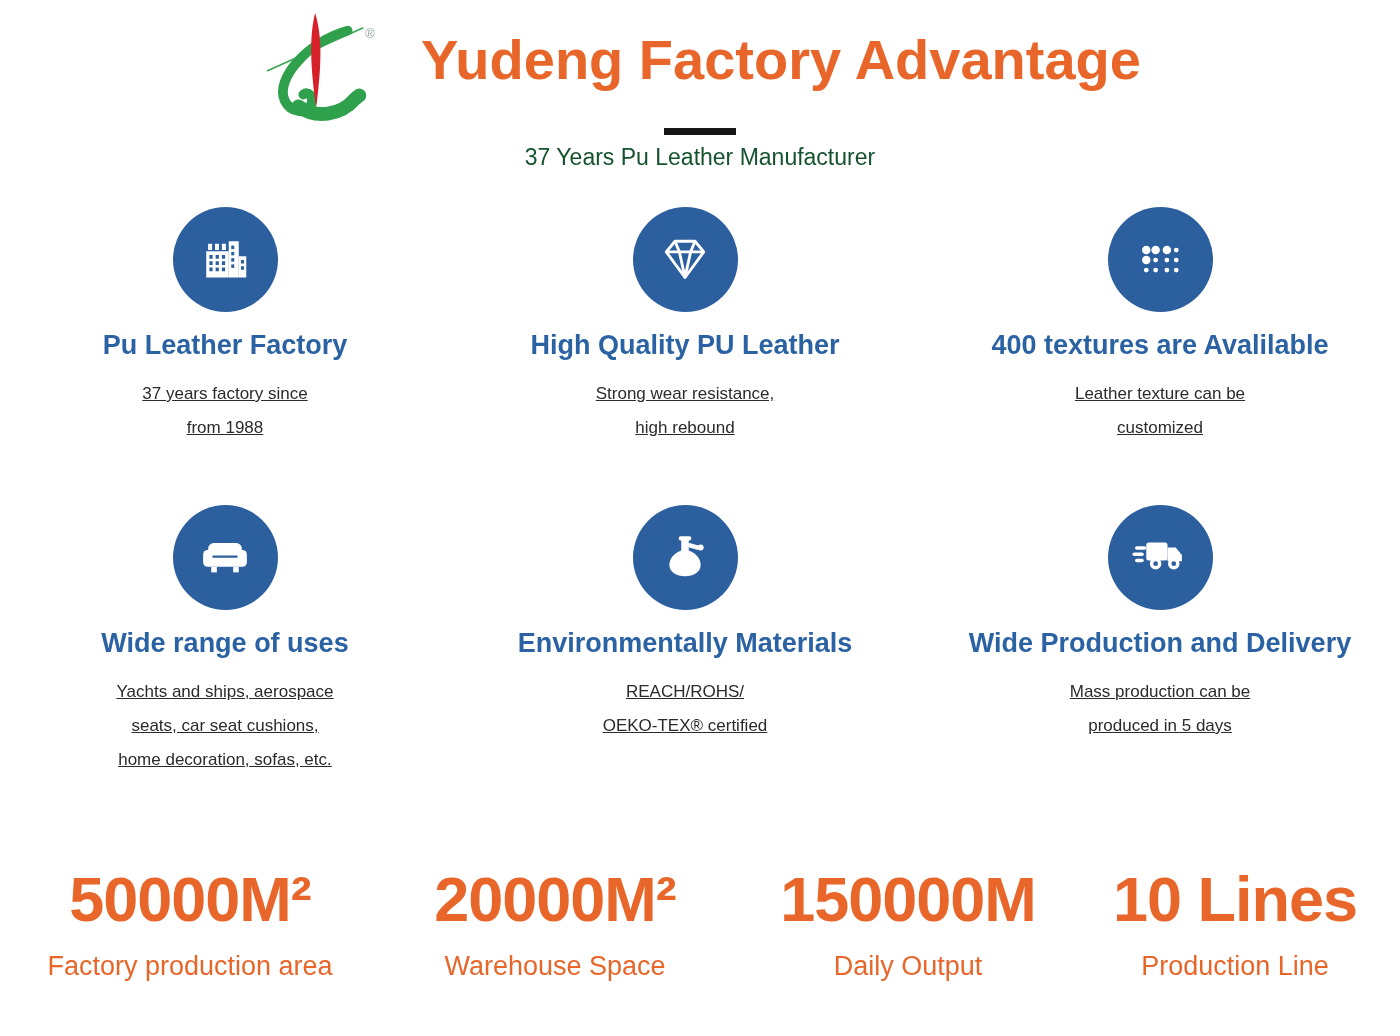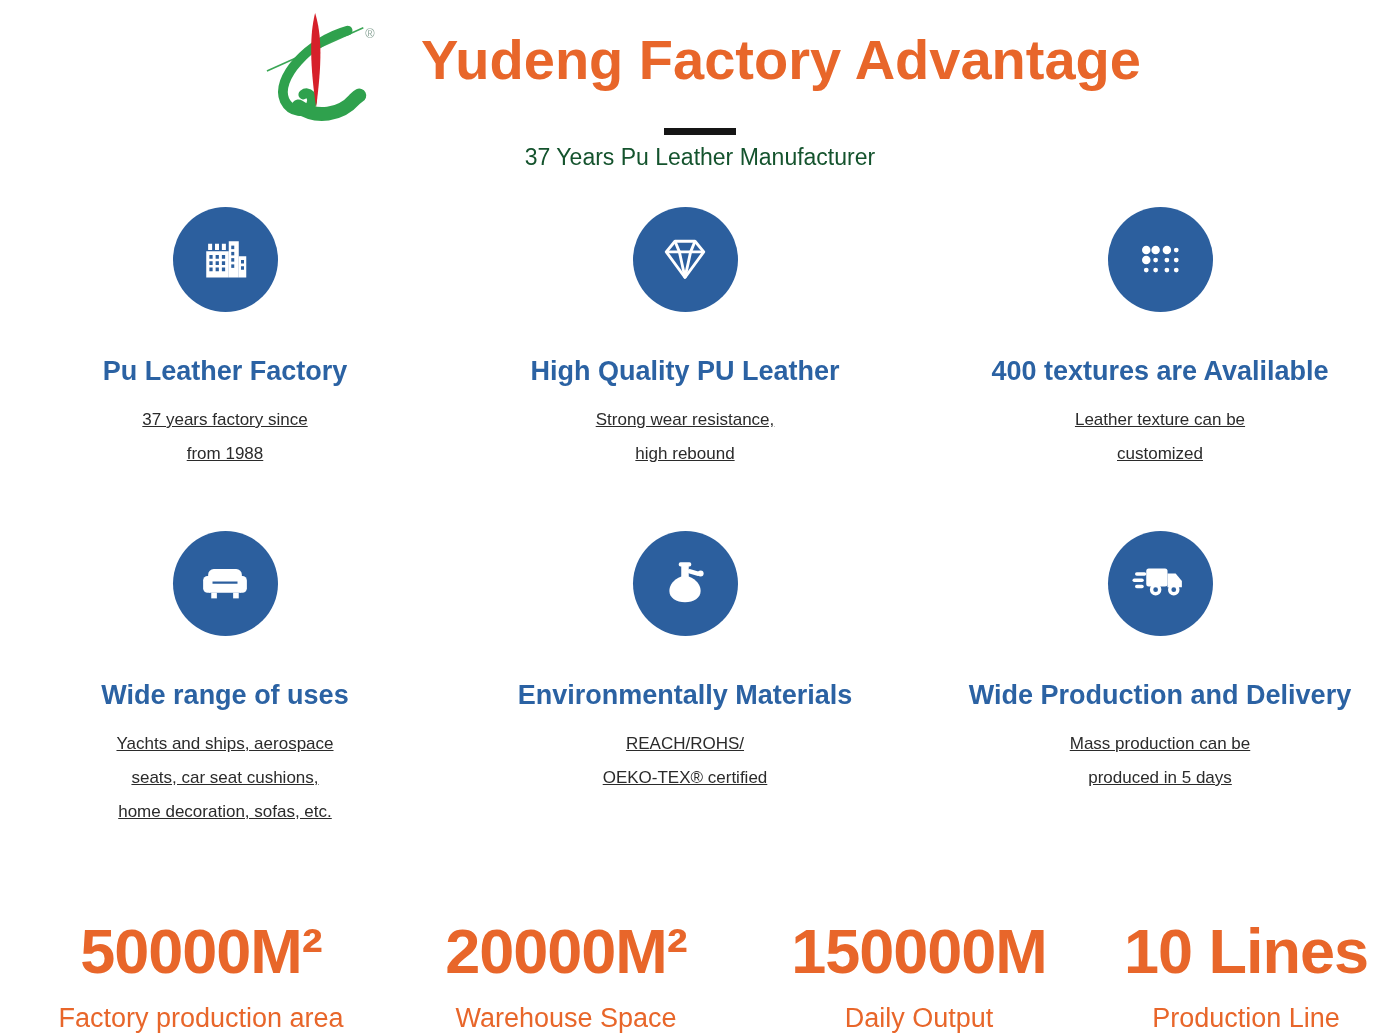--- a/index.html
+++ b/index.html
@@ -14,26 +14,26 @@
   .divider { width:72px; height:7px; background:#151515; margin:0 auto 9px auto; }
   .subtitle { font-size:23px; color:#14532d; }
 
   
   .features { display:grid; grid-template-columns:410px 510px 440px;
               padding-left:20px; margin-top:36px; row-gap:60px; }
   .feature { display:flex; flex-direction:column; align-items:center; text-align:center; }
   .icon-circle { width:105px; height:105px; border-radius:50%; background:#2C5F9E;
                  display:flex; align-items:center; justify-content:center; }
   .icon-circle svg { width:60px; height:60px; }
-  .feature-title { margin-top:44px; font-size:27px; font-weight:bold; color:#2B62A3; }
+  .feature-title { margin-top:18px; font-size:27px; font-weight:bold; color:#2B62A3; }
   .feature-desc { margin-top:16px; font-size:17px; color:#2B2B2B; line-height:34px;
                   white-space:pre-line;text-decoration:underline; }
 
   
-  .stats { display:grid; grid-template-columns:380px 350px 356px 298px; margin-top:86px;padding-left:11px; }
+  .stats { display:grid; grid-template-columns:380px 350px 356px 298px; margin-top:86px; }
   .stat { text-align:center; }
   .stat-value { font-size:63px; font-weight:bold; color:#E8662A; letter-spacing:-1px; }
   .stat-label { margin-top:16px; font-size:27px; font-weight:normal; color:#E8662A; }
 </style>
 </head>
 <body>
 
 <div class="header">
   <div class="header-row">
     <svg class="logo" viewBox="0 0 130 120">

